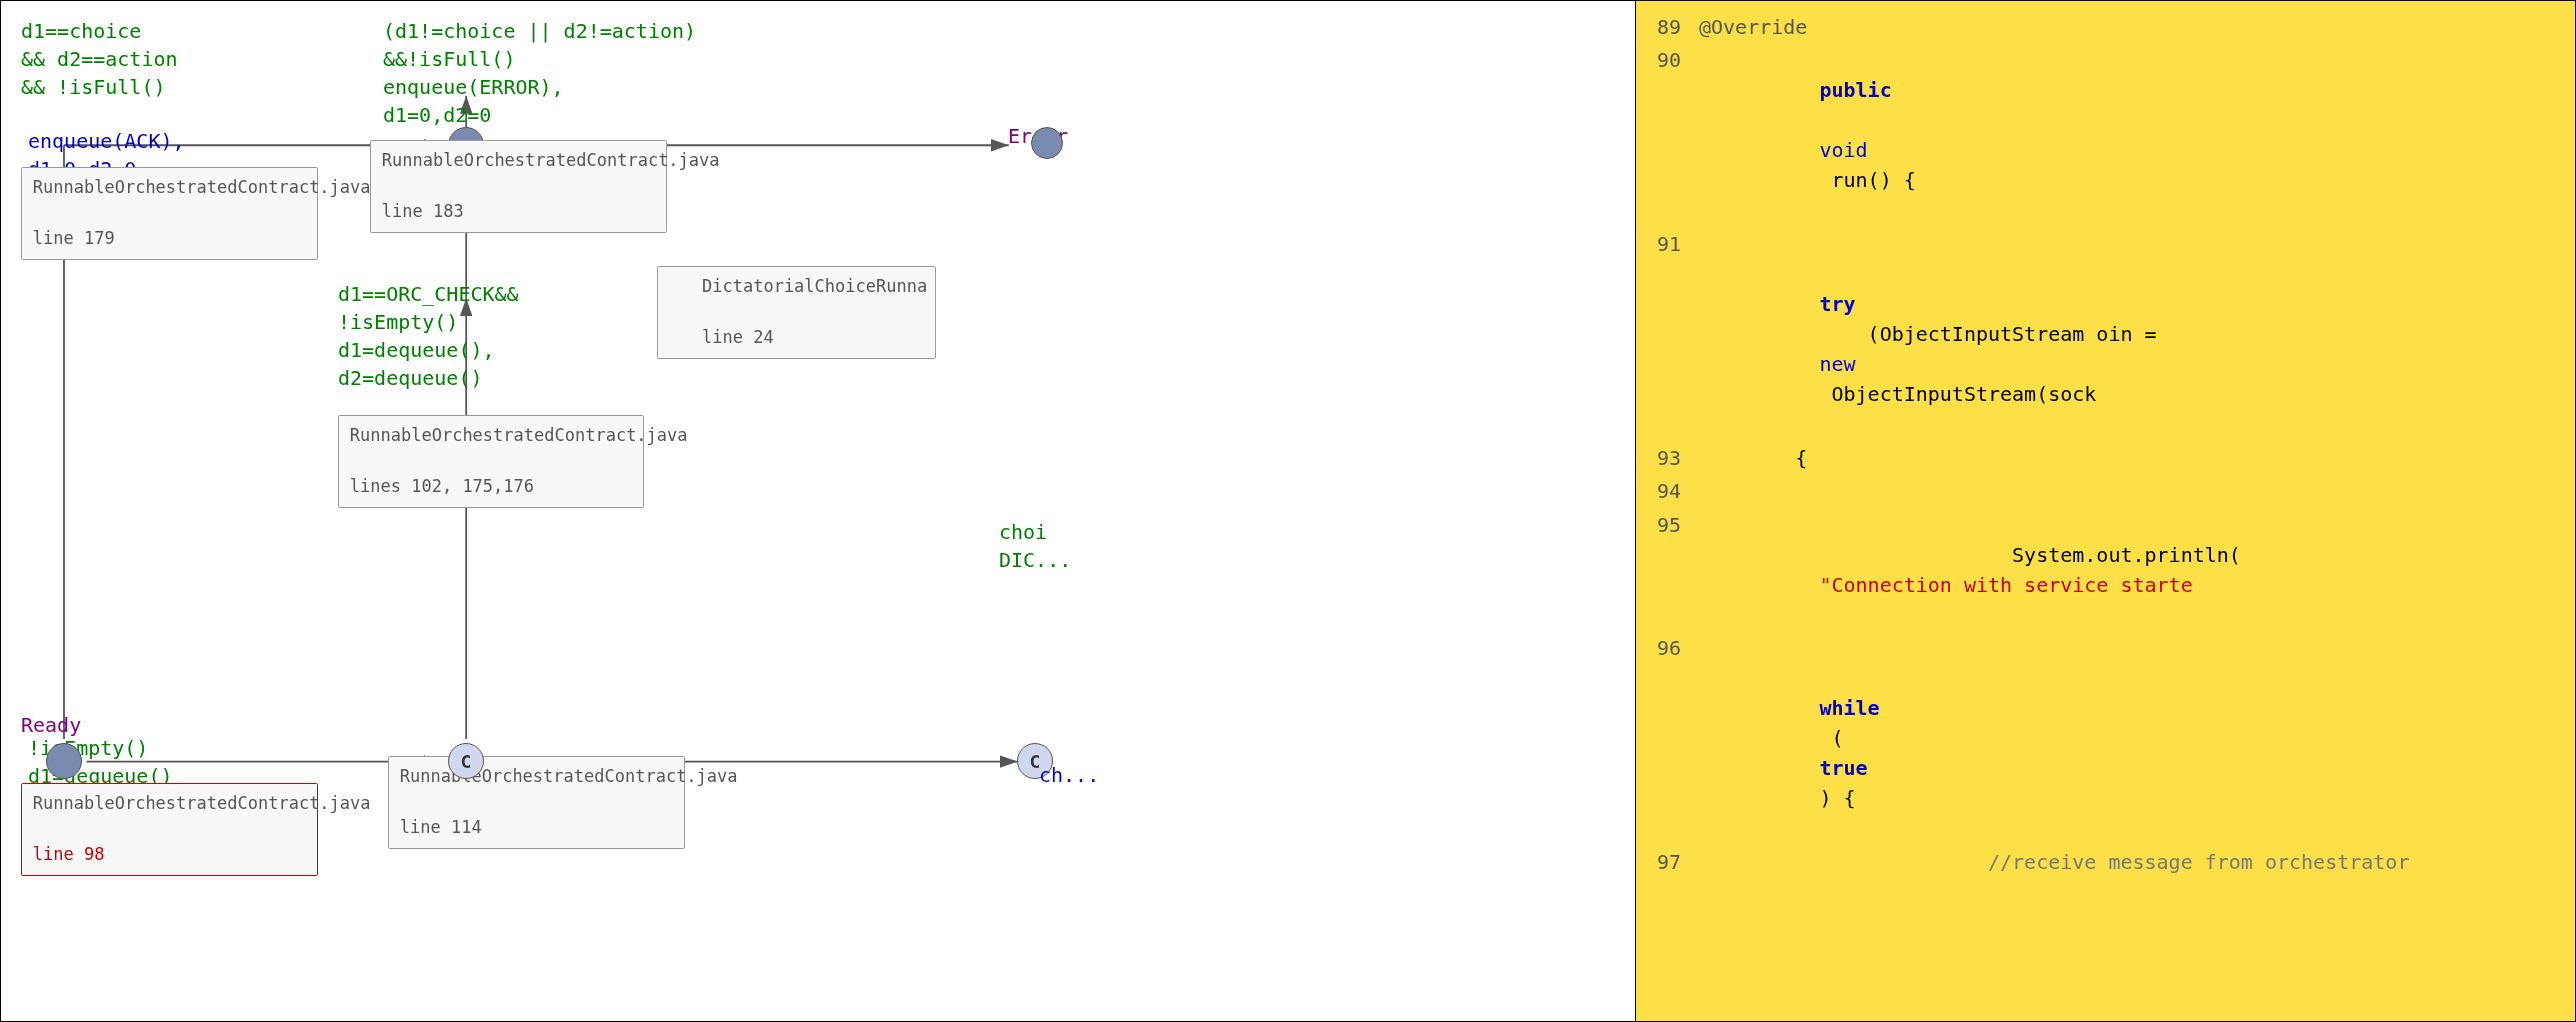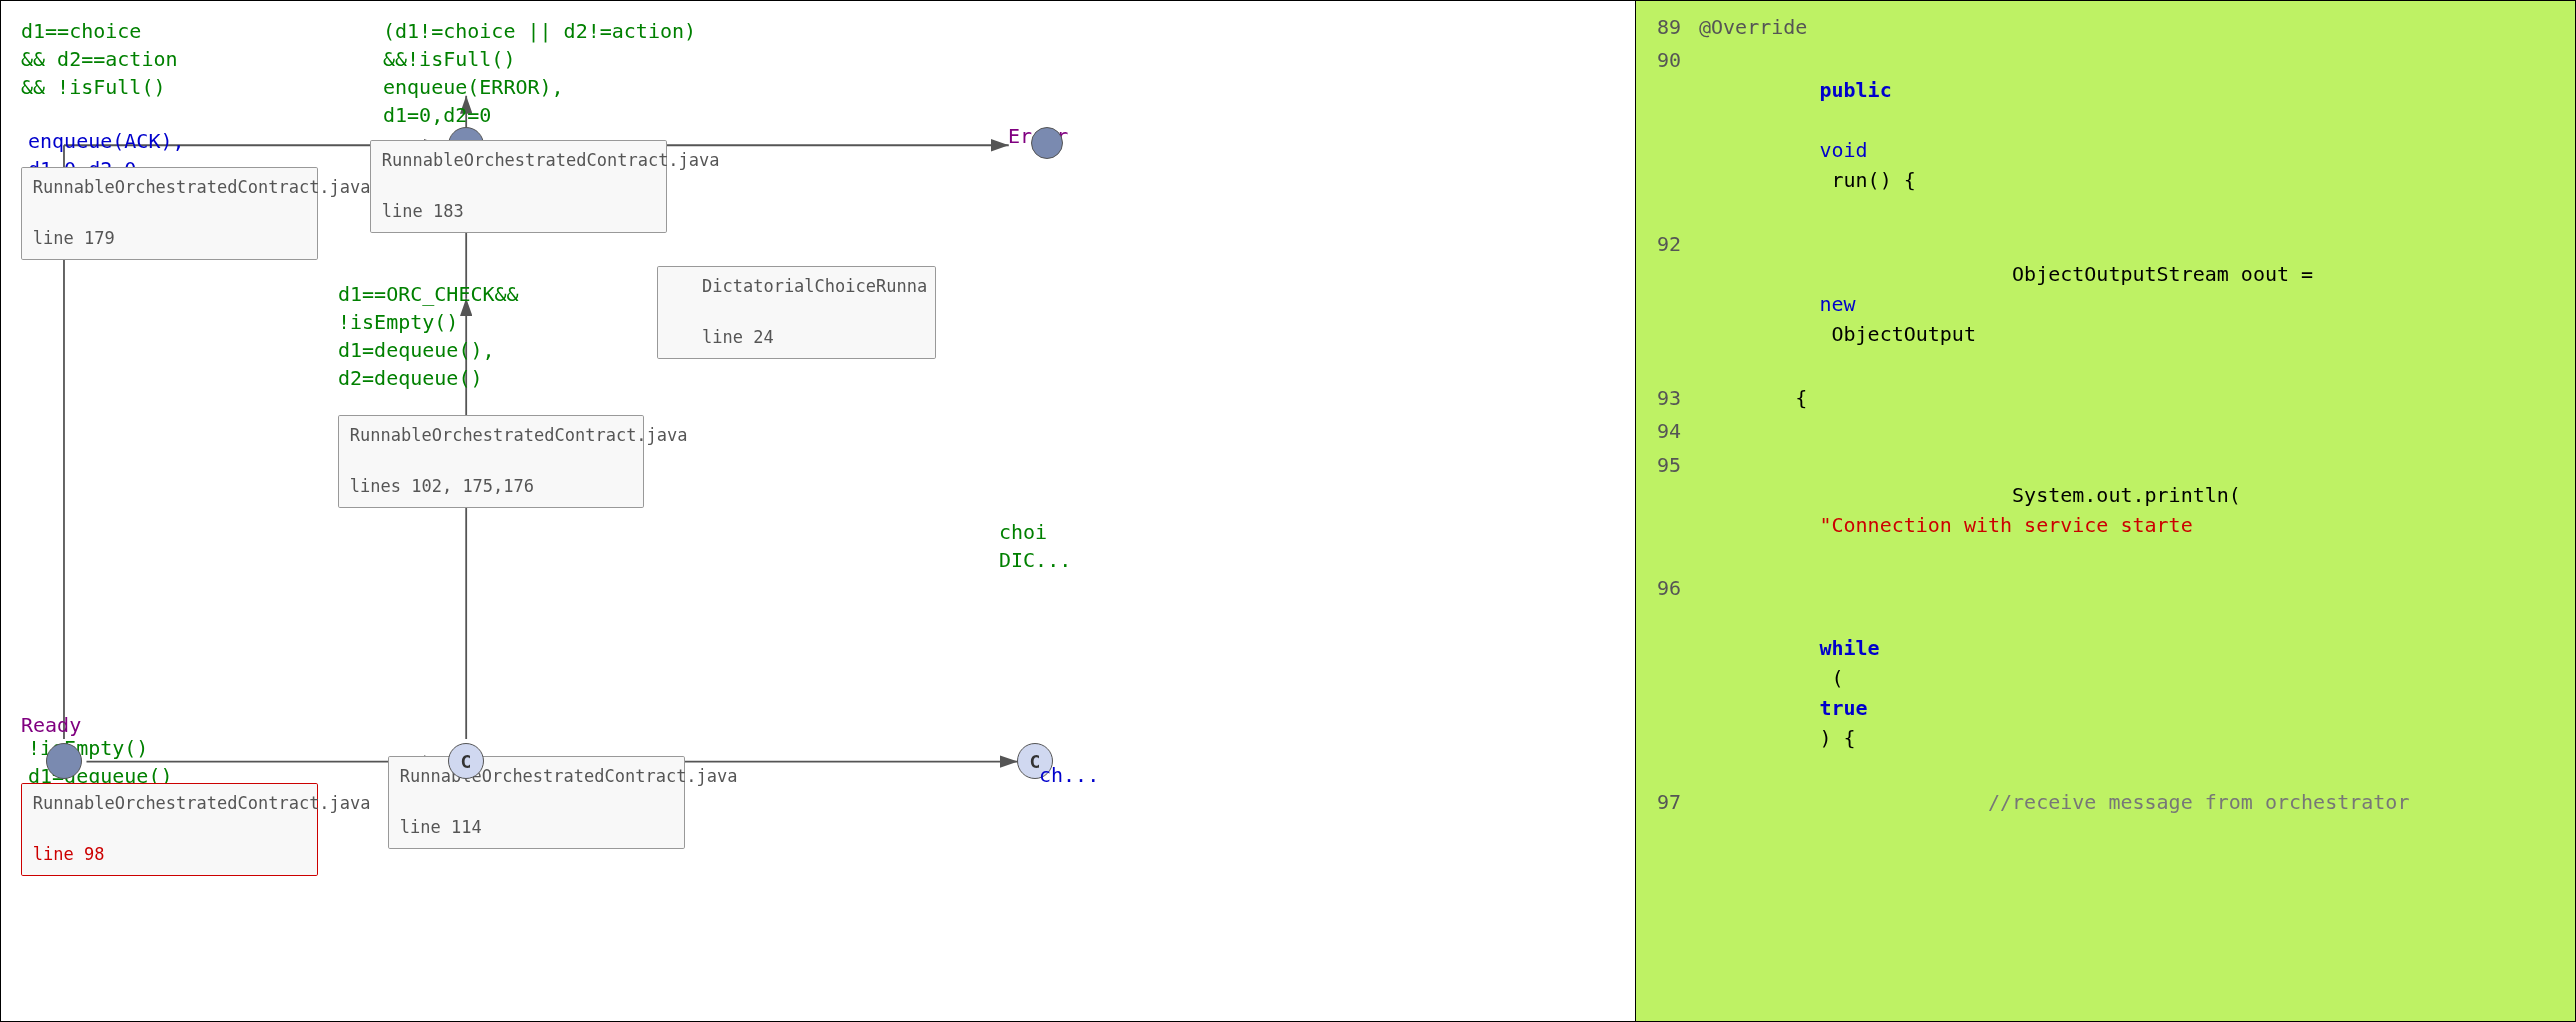--- a/index.html
+++ b/index.html
@@ -27,21 +27,21 @@
       flex-shrink: 0;
     }
 
     
     .code-panel {
       position: relative;
       width: 940px;
       height: 1022px;
       border: 1.8px solid #000;
       border-left: none;
-      background: #bef264;
+      background: #fde047;
       overflow: hidden;
     }
 
     
     .diagram-label {
       position: absolute;
       font-size: 20px;
       line-height: 1.4;
       white-space: pre;
     }
@@ -271,29 +271,31 @@
       <div class="code-line">
         <span class="line-num">90</span>
         <span class="code-content">
           <span class="c-keyword">public</span>
           <span class="c-normal"> </span>
           <span class="c-type">void</span>
           <span class="c-normal"> run() {</span>
         </span>
       </div>
 
-
-      <div class="code-line">
-        <span class="line-num">92</span>
+      <div class="code-line">
+        <span class="line-num">91</span>
         <span class="code-content">
-          <span class="c-normal">                ObjectOutputStream oout = </span>
+          <span class="c-normal">        </span>
+          <span class="c-keyword">try</span>
+          <span class="c-normal">    (ObjectInputStream oin = </span>
           <span class="c-new">new</span>
-          <span class="c-normal"> ObjectOutput</span>
+          <span class="c-normal"> ObjectInputStream(sock</span>
         </span>
       </div>
+
 
       <div class="code-line">
         <span class="line-num">93</span>
         <span class="code-content c-normal">        {</span>
       </div>
 
       <div class="code-line">
         <span class="line-num">94</span>
       </div>
 

